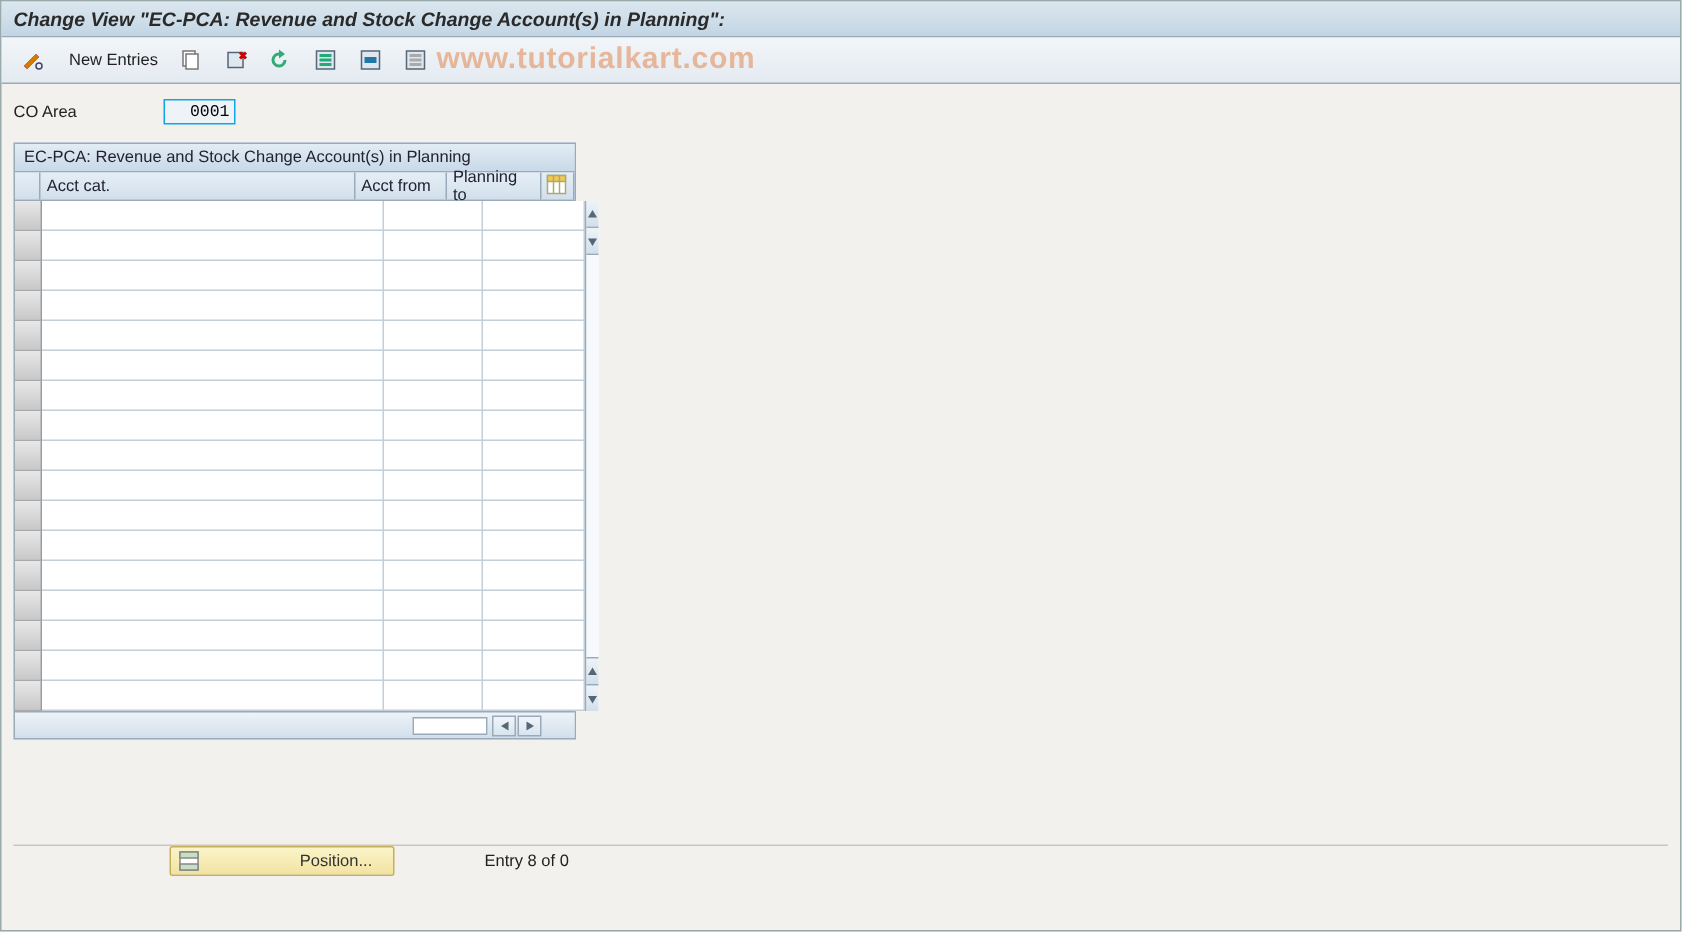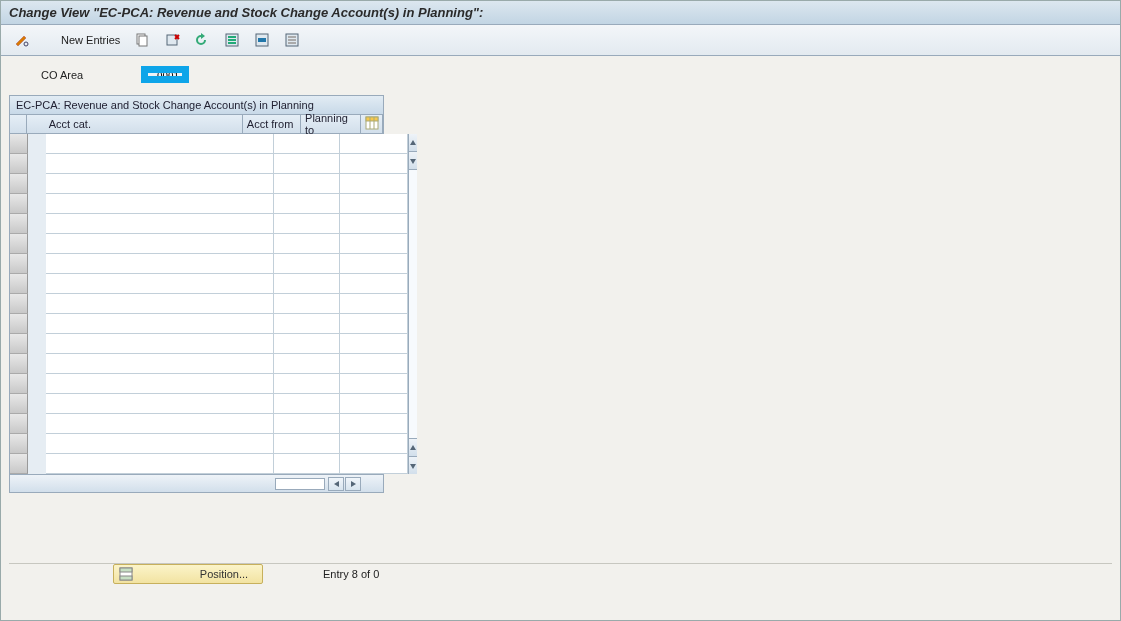--- a/index.html
+++ b/index.html
@@ -34,49 +34,49 @@
     .toolbar-btn {
       display: inline-flex;
       align-items: center;
       padding: 2px 4px;
       border: 1px solid transparent;
       border-radius: 2px;
       cursor: pointer;
       height: 22px;
     }
     .icon { width: 16px; height: 16px; display: inline-block; }
-    .new-entries-text { margin-left: 17px; color: #222; }
+    .new-entries-text { margin-left: 2px; color: #222; }
     .watermark {
       position: absolute;
       left: 290px;
       top: 3px;
       font-size: 20px;
       font-weight: bold;
       color: rgba(224, 134, 80, 0.55);
       pointer-events: none;
       letter-spacing: 0.5px;
     }
     .content-area {
       padding: 10px 8px;
     }
     .co-area-row {
       display: flex;
       align-items: center;
       gap: 10px;
       margin-bottom: 12px;
     }
-    .co-area-label { color: #222; width: 90px; margin-left: 32px;}
+    .co-area-label { color: #222; width: 90px;}
     .co-area-field {
       width: 48px; height: 17px;
-      border: 7px solid #0ea5e9;
+      border: 1px solid #0ea5e9;
       background: #eef3f7;
       padding: 0 3px;
       font-size: 11px;
       text-align: right;
-      font-family: Liberation Serif, serif;
+      font-family: Liberation Mono, monospace;
     }
     .grid-container {
       width: 375px;
       border: 1px solid #9ab;
       background: #e6edf3;
     }
     .grid-title {
       background: linear-gradient(#e2ecf4, #c8d9e8);
       padding: 3px 6px;
       border-bottom: 1px solid #9ab;
@@ -85,21 +85,21 @@
     .grid-header-row { display: flex; background: linear-gradient(#e5eef6,#d2dfeb); border-bottom: 1px solid #9ab; }
     .grid-header-cell {
       border-right: 1px solid #9ab;
       padding: 2px 4px;
       color: #223;
       height: 18px;
       display: flex;
       align-items: center;
     }
     .col-sel  { width: 18px; }
-    .col-cat  { width: 228px; margin-left: 18px; }
+    .col-cat  { width: 228px; }
     .col-from { width: 66px; }
     .col-to   { width: 68px; }
     .col-cfg  { width: 22px; justify-content:center;}
     .grid-body-wrap { display:flex; }
     .grid-body { flex: 1; }
     .grid-row { display: flex; height: 20px; }
     .grid-cell {
       border-right: 1px solid #c2cfd9;
       border-bottom: 1px solid #c2cfd9;
       background: #fff;
@@ -238,20 +238,21 @@
   <div class="toolbar-btn">
     <span class="icon">
       <svg width="16" height="16">
           <rect x="2" y="2" width="12" height="12" fill="#dfe8ef" stroke="#567"></rect>
           <rect x="4" y="4" width="8" height="2" fill="#aaa"></rect>
           <rect x="4" y="7" width="8" height="2" fill="#aaa"></rect>
           <rect x="4" y="10" width="8" height="2" fill="#aaa"></rect>
         </svg>
     </span>
   </div>
+  <div class="watermark">www.tutorialkart.com</div>
 </div>
 
 <div class="content-area">
   <div class="co-area-row">
     <span class="co-area-label">CO Area</span>
     <input class="co-area-field" readonly="" value="0001" style="">
   </div>
 
   <div class="grid-container">
     <div class="grid-title">EC-PCA: Revenue and Stock Change Account(s) in Planning</div>

